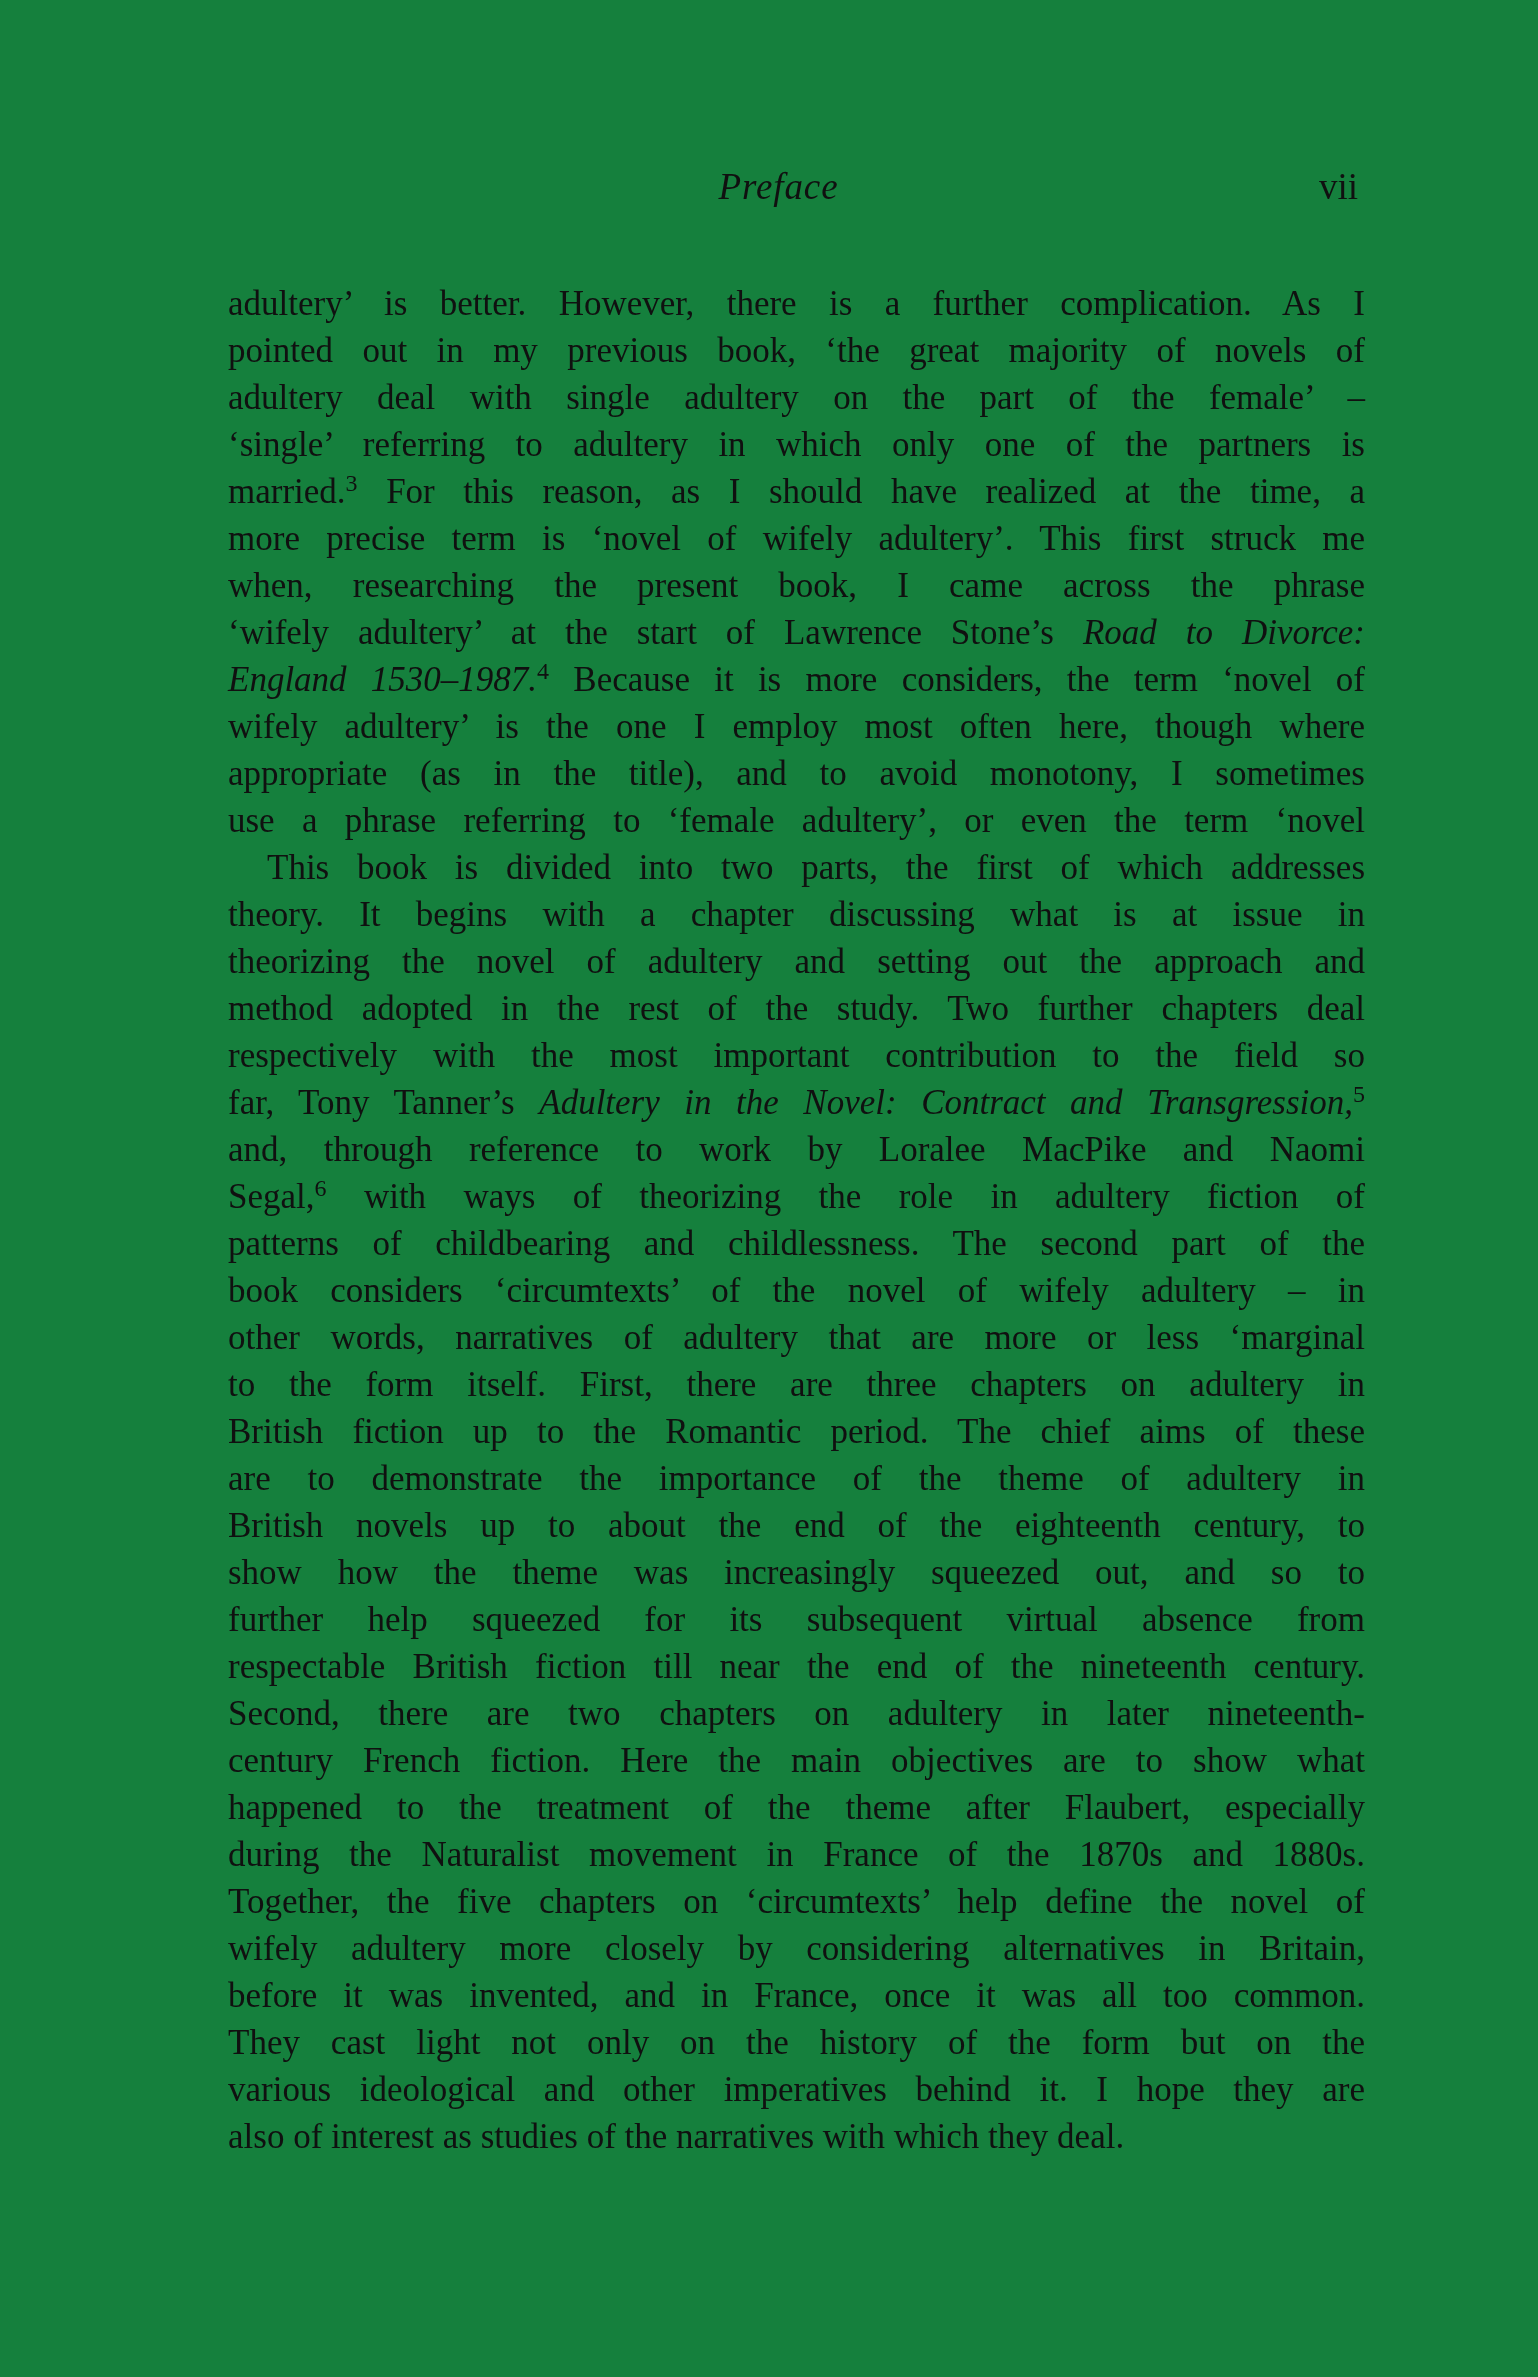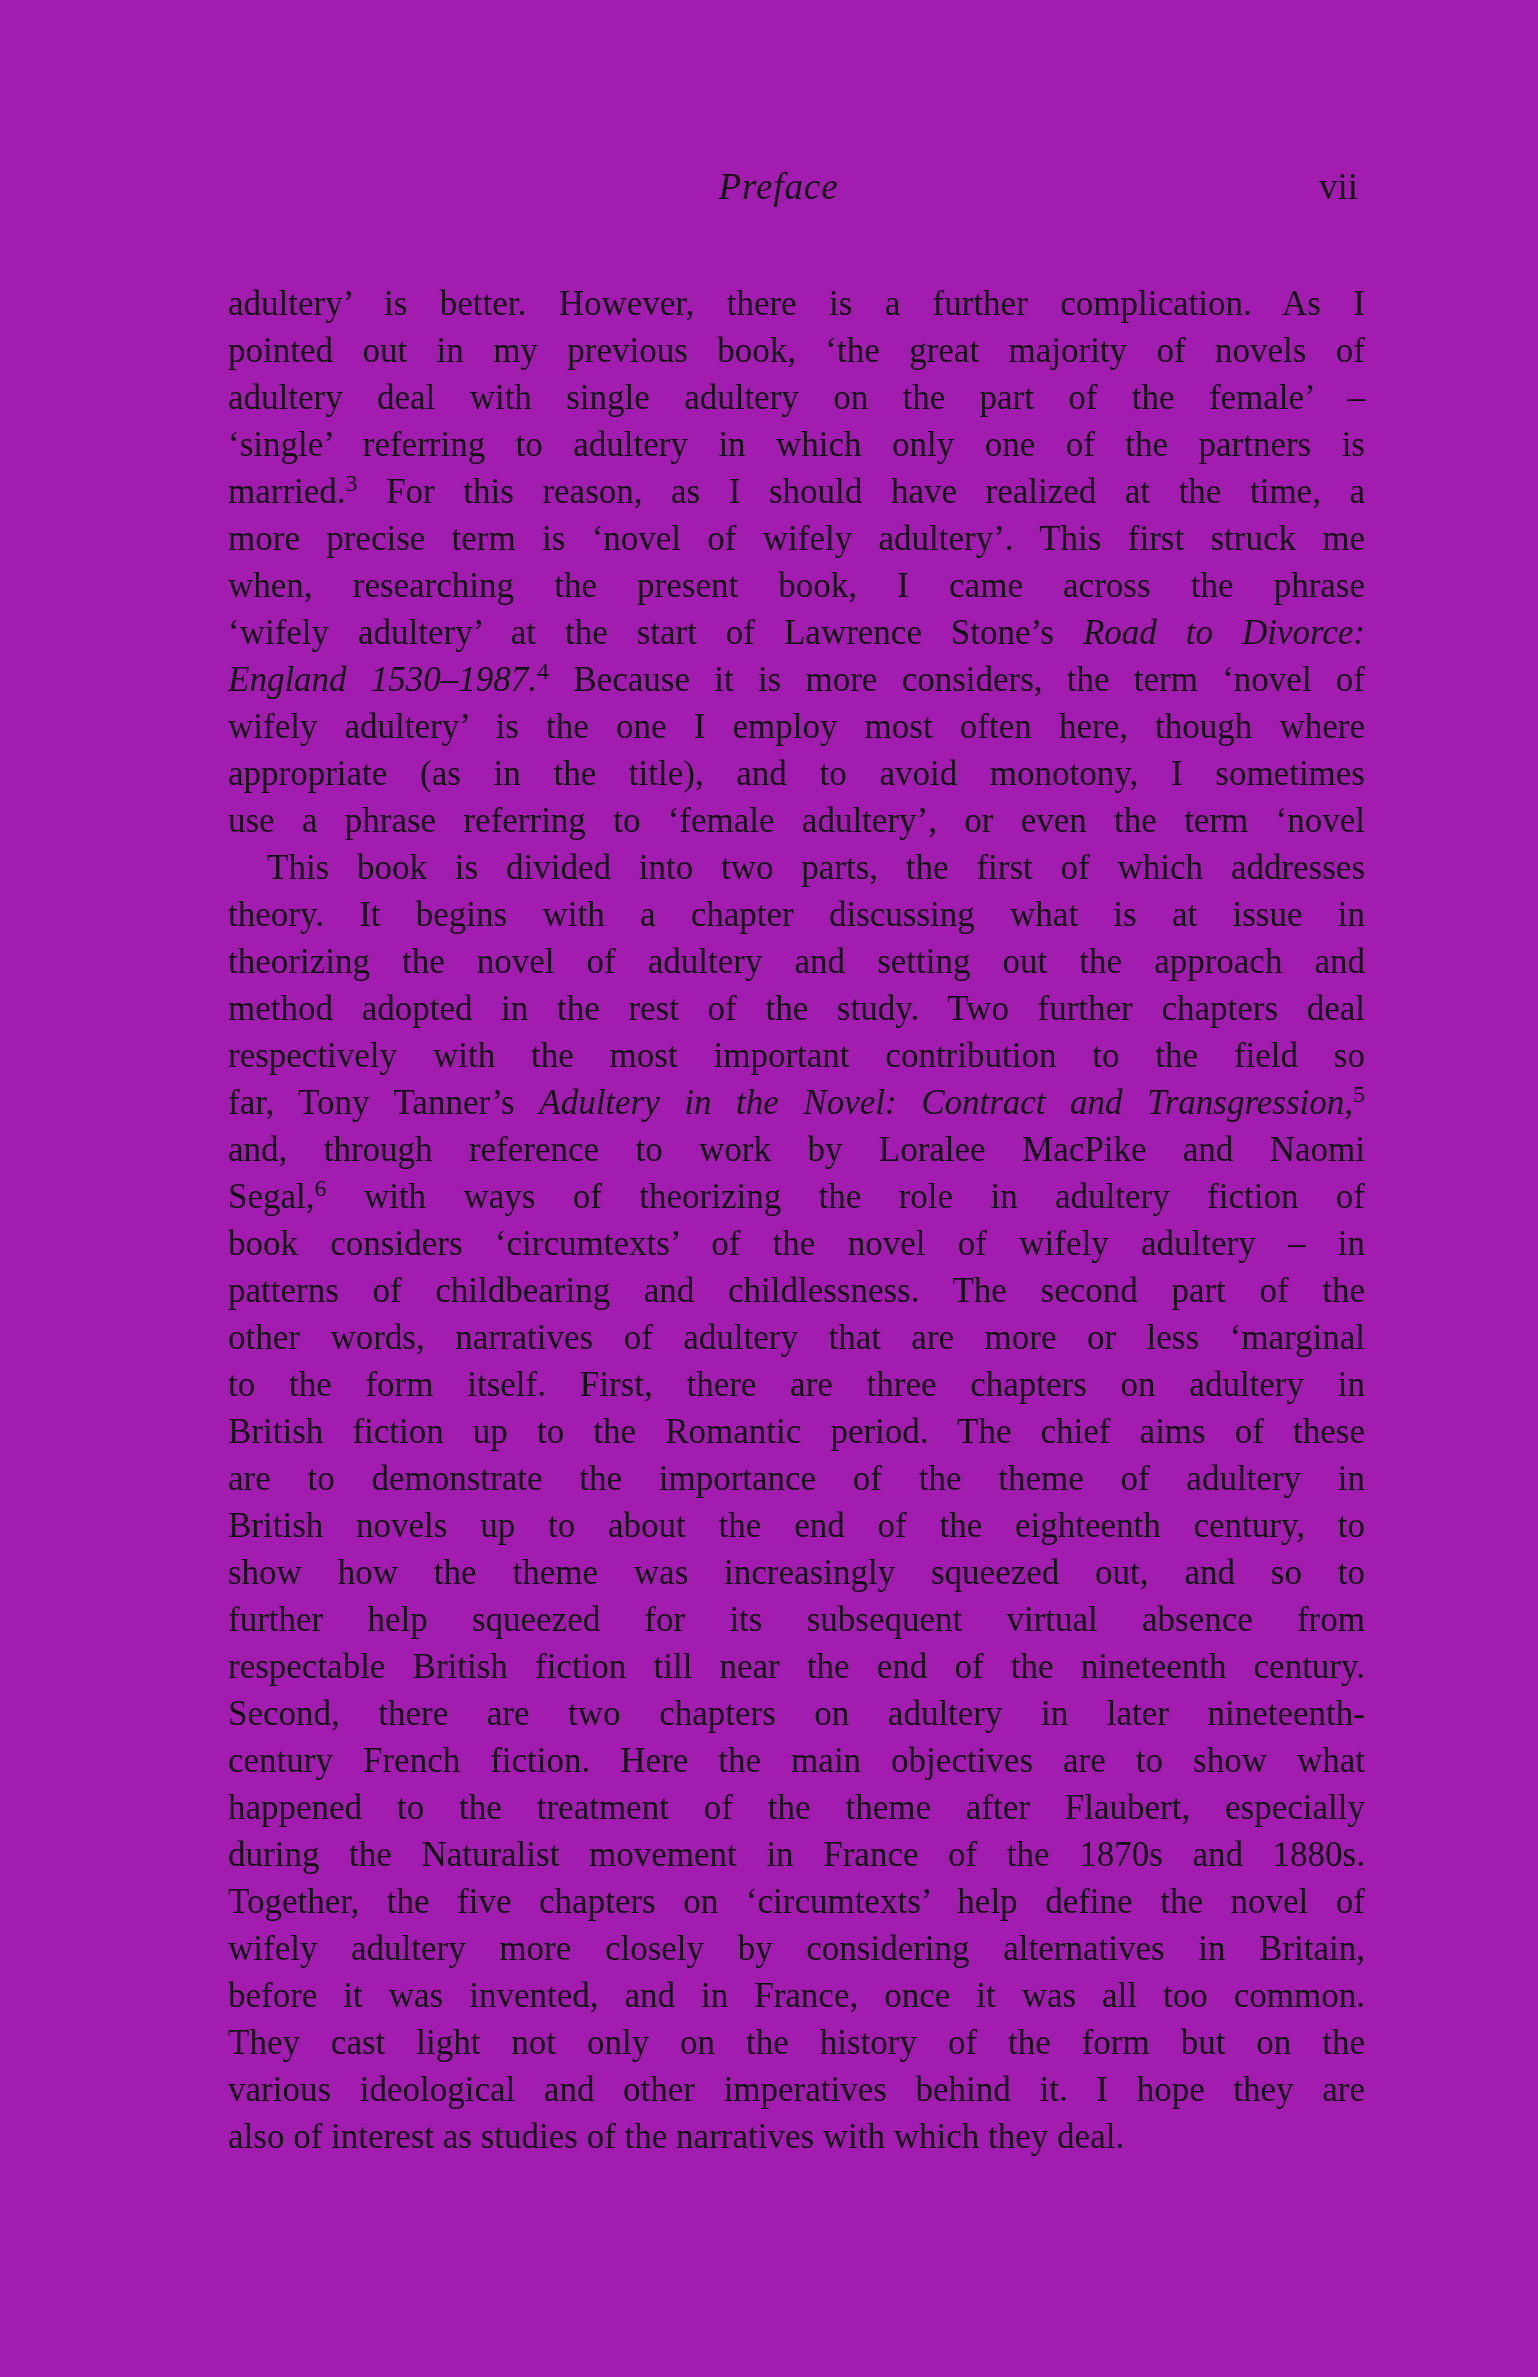--- a/index.html
+++ b/index.html
@@ -4,21 +4,21 @@
 <style>
   html, body {
     margin: 0;
     padding: 0;
     background: #e8e8e8;
   }
   .page {
     position: relative;
     width: 1538px;
     height: 2377px;
-    background: #a21caf;
+    background: #15803d;
     font-family: "Liberation Serif", "DejaVu Serif", serif;
     color: #101010;
     overflow: hidden;
   }
   .content {
     position: absolute;
     left: 192px;
     top: 164px;
     width: 1173px;
   }
@@ -91,22 +91,22 @@
         <div class="line"><span>appropriate (as in the title), and to avoid monotony, I sometimes</span></div>
         <div class="line"><span>use a phrase referring to ‘female adultery’, or even the term ‘novel</span></div>
         <div class="line indent"><span>This book is divided into two parts, the first of which addresses</span></div>
         <div class="line"><span>theory. It begins with a chapter discussing what is at issue in</span></div>
         <div class="line"><span>theorizing the novel of adultery and setting out the approach and</span></div>
         <div class="line"><span>method adopted in the rest of the study. Two further chapters deal</span></div>
         <div class="line"><span>respectively with the most important contribution to the field so</span></div>
         <div class="line"><span>far, Tony Tanner’s </span><span class="italic">Adultery in the Novel: Contract and Transgression,</span><span class="sup">5</span></div>
         <div class="line"><span>and, through reference to work by Loralee MacPike and Naomi</span></div>
         <div class="line"><span>Segal,</span><span class="sup">6</span><span> with ways of theorizing the role in adultery fiction of</span></div>
+        <div class="line"><span>patterns of childbearing and childlessness. The second part of the</span></div>
         <div class="line"><span>book considers ‘circumtexts’ of the novel of wifely adultery – in</span></div>
-        <div class="line"><span>patterns of childbearing and childlessness. The second part of the</span></div>
         <div class="line"><span>other words, narratives of adultery that are more or less ‘marginal</span></div>
         <div class="line"><span>to the form itself. First, there are three chapters on adultery in</span></div>
         <div class="line"><span>British fiction up to the Romantic period. The chief aims of these</span></div>
         <div class="line"><span>are to demonstrate the importance of the theme of adultery in</span></div>
         <div class="line"><span>British novels up to about the end of the eighteenth century, to</span></div>
         <div class="line"><span>show how the theme was increasingly squeezed out, and so to</span></div>
         <div class="line"><span>further help squeezed for its subsequent virtual absence from</span></div>
         <div class="line"><span>respectable British fiction till near the end of the nineteenth century.</span></div>
         <div class="line"><span>Second, there are two chapters on adultery in later nineteenth-</span></div>
         <div class="line"><span>century French fiction. Here the main objectives are to show what</span></div>

